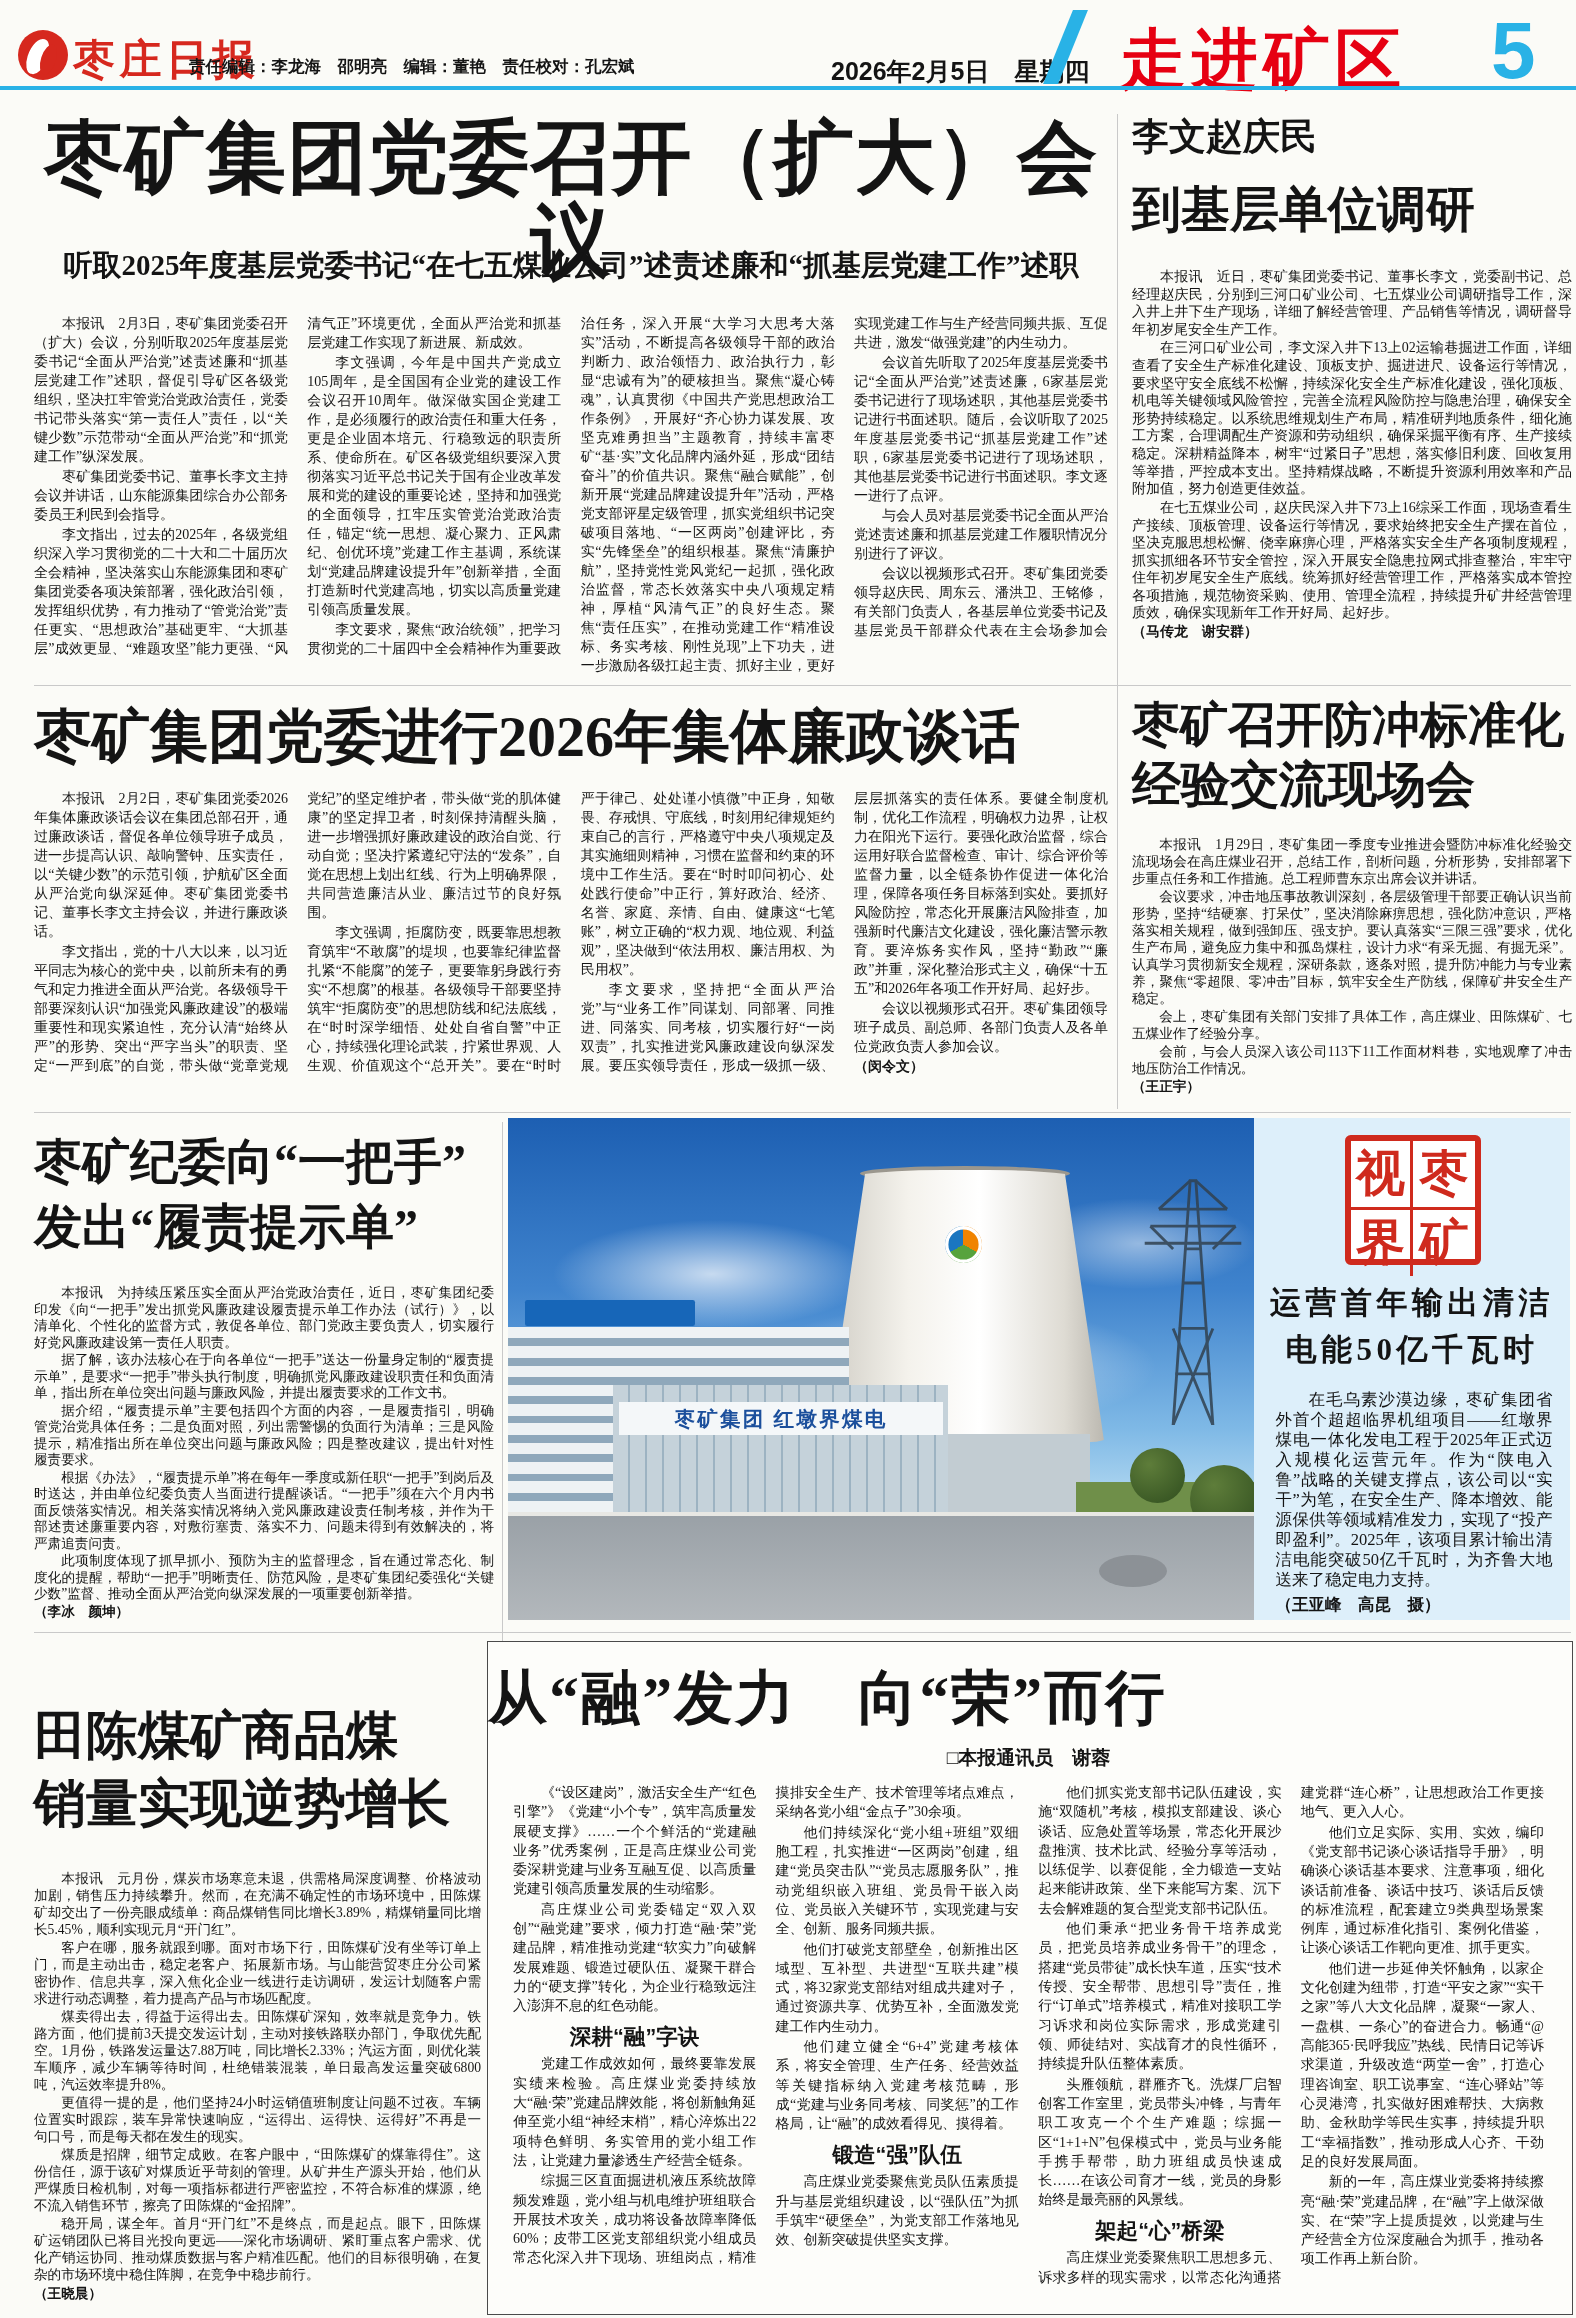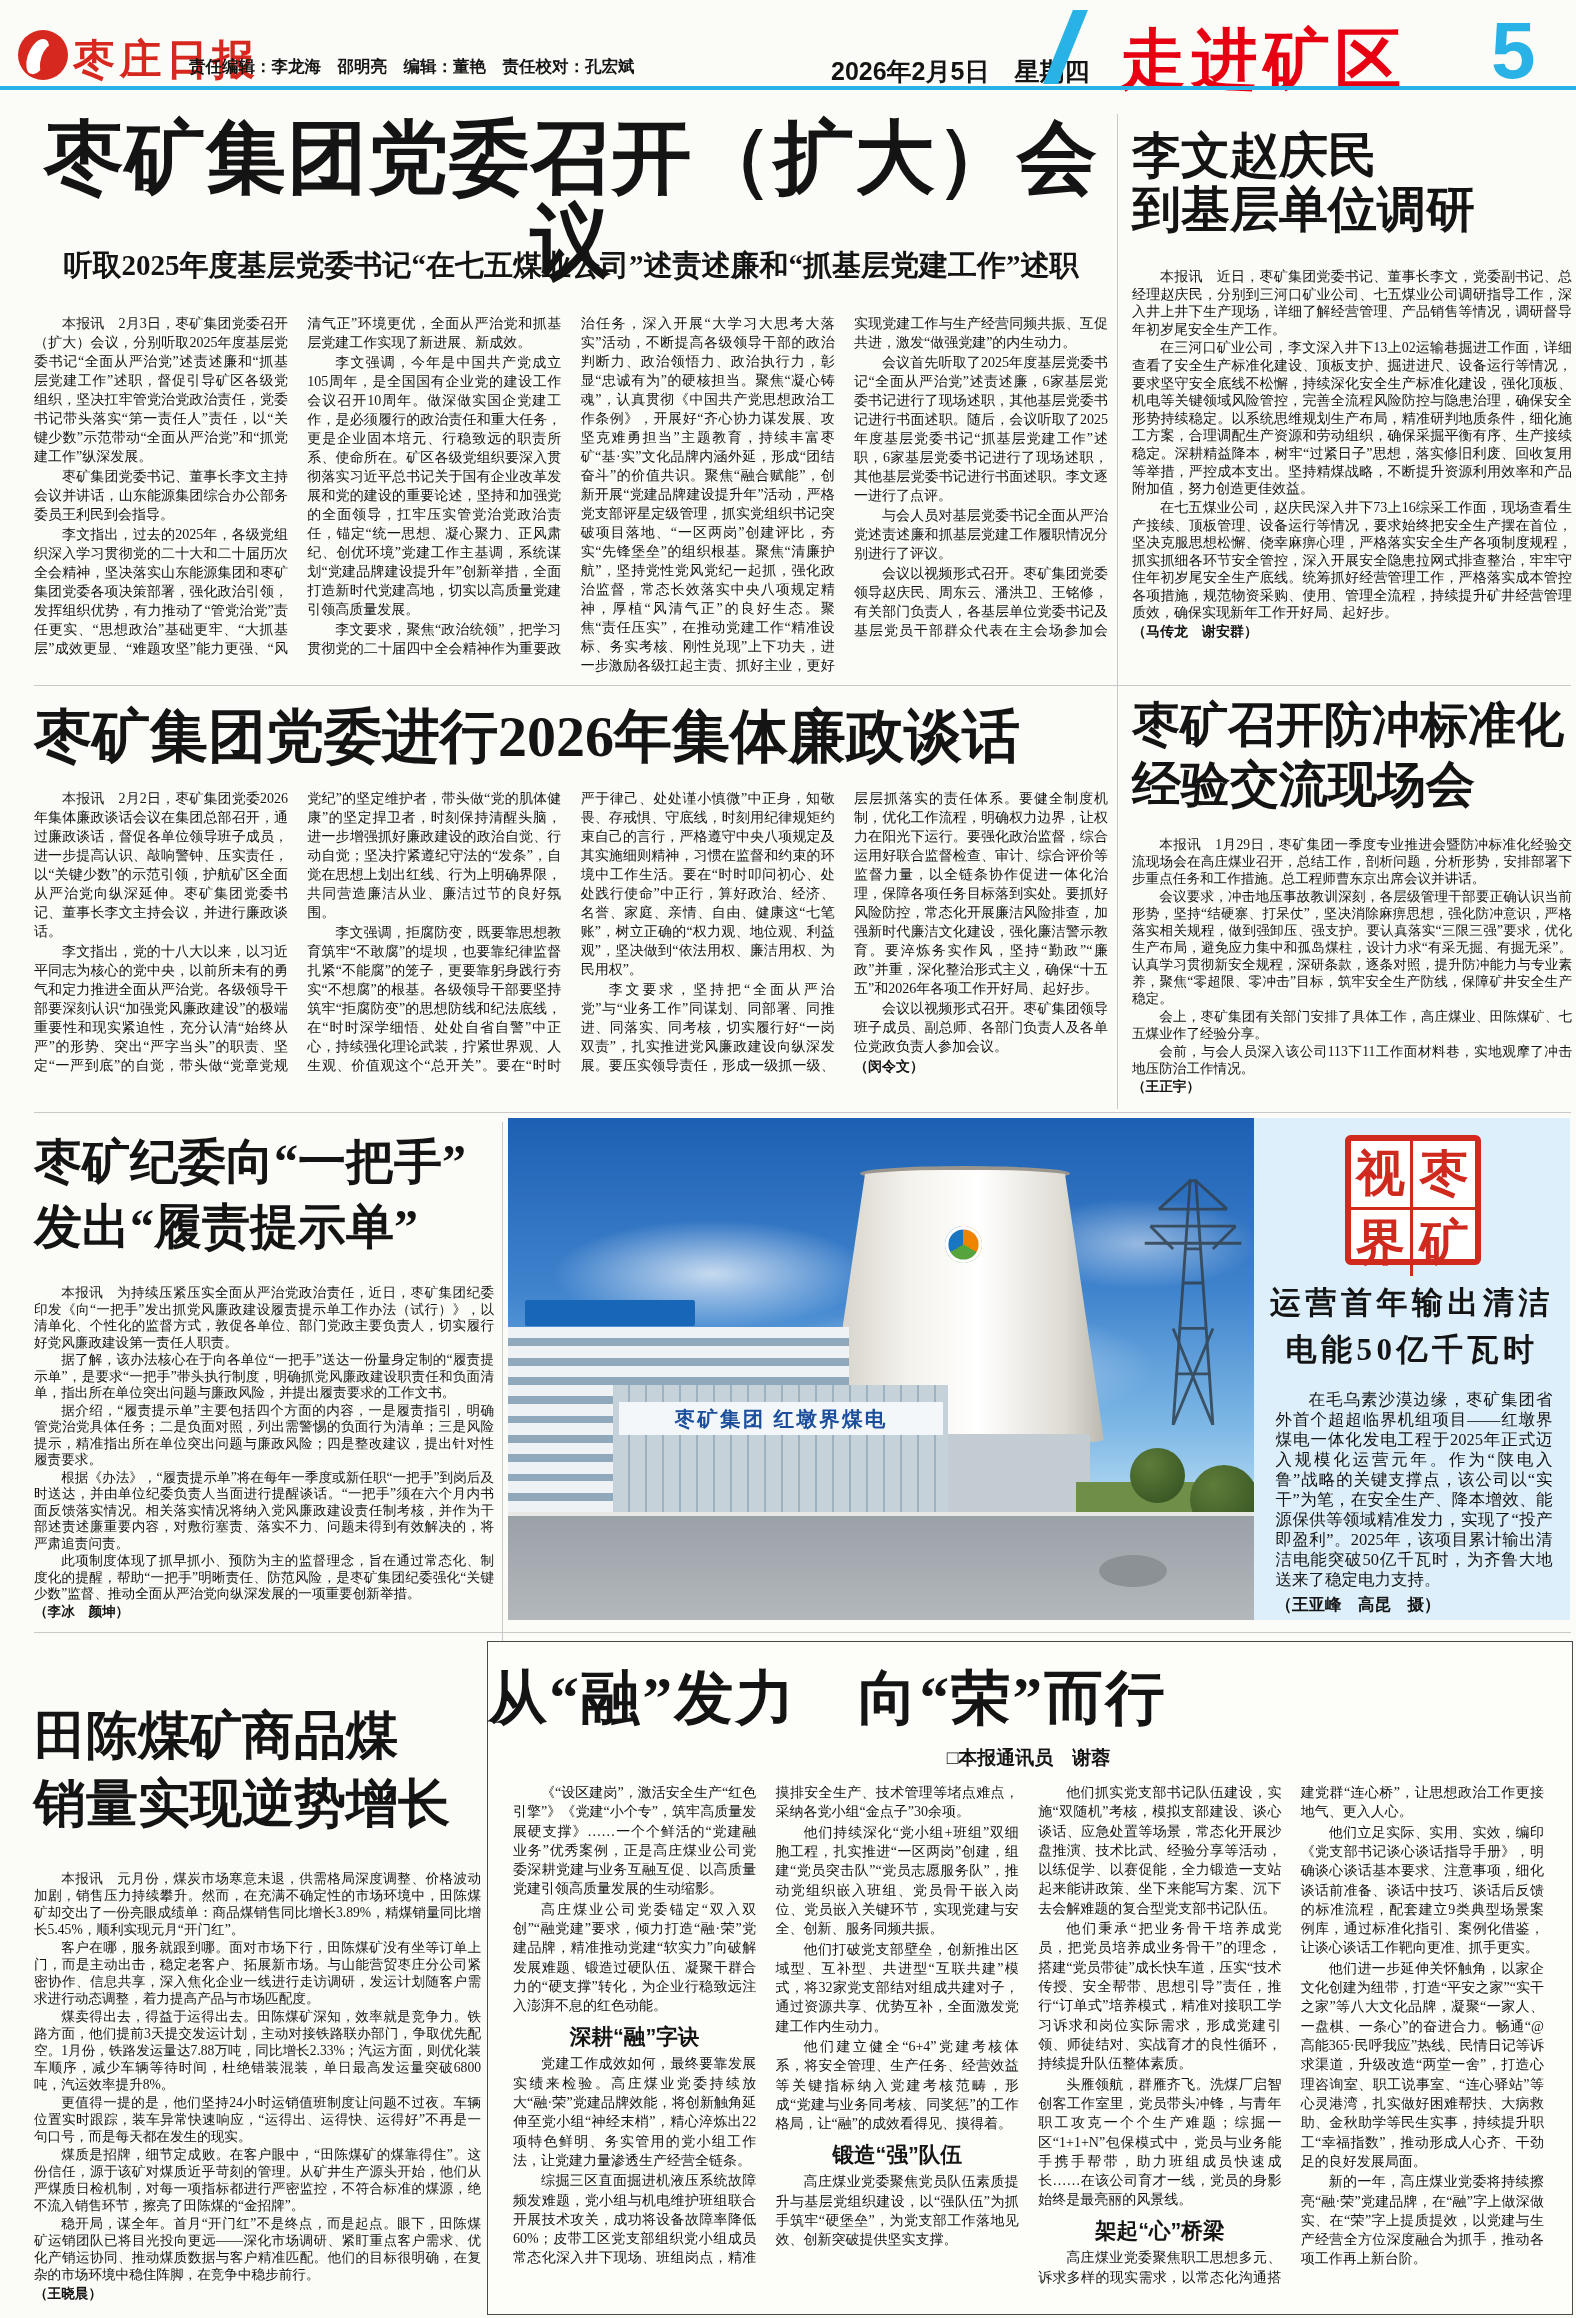--- a/index.html
+++ b/index.html
@@ -86,21 +86,21 @@
     <p>与会人员对基层党委书记全面从严治党述责述廉和抓基层党建工作履职情况分别进行了评议。</p>
     <p>会议以视频形式召开。枣矿集团党委领导赵庆民、周东云、潘洪卫、王铭修，有关部门负责人，各基层单位党委书记及基层党员干部群众代表在主会场参加会议。会议在各单位设分会场，基层有关人员在分会场通过视频参加会议。</p>
 
   </div>
 </div>
 
 <div class="rule-v" style="left:1117px;top:114px;height:995px"></div>
 <div class="rule-h" style="left:34px;top:685px;width:1537px"></div>
 
 <div>
-  <div class="abs serif-hl" style="left:1132px;top:129px;font-size:49px">李文赵庆民</div>
+  <div class="abs serif-hl" style="left:1132px;top:116px;font-size:37px">李文赵庆民</div>
   <div class="abs serif-hl" style="left:1132px;top:183px;font-size:49px">到基层单位调研</div>
   <div class="abs bod" style="left:1132px;top:268px;width:440px;height:392px;font-size:14px;line-height:17.6px;overflow:hidden">
     <p>本报讯　近日，枣矿集团党委书记、董事长李文，党委副书记、总经理赵庆民，分别到三河口矿业公司、七五煤业公司调研指导工作，深入井上井下生产现场，详细了解经营管理、产品销售等情况，调研督导年初岁尾安全生产工作。</p>
     <p>在三河口矿业公司，李文深入井下13上02运输巷掘进工作面，详细查看了安全生产标准化建设、顶板支护、掘进进尺、设备运行等情况，要求坚守安全底线不松懈，持续深化安全生产标准化建设，强化顶板、机电等关键领域风险管控，完善全流程风险防控与隐患治理，确保安全形势持续稳定。以系统思维规划生产布局，精准研判地质条件，细化施工方案，合理调配生产资源和劳动组织，确保采掘平衡有序、生产接续稳定。深耕精益降本，树牢“过紧日子”思想，落实修旧利废、回收复用等举措，严控成本支出。坚持精煤战略，不断提升资源利用效率和产品附加值，努力创造更佳效益。</p>
     <p>在七五煤业公司，赵庆民深入井下73上16综采工作面，现场查看生产接续、顶板管理、设备运行等情况，要求始终把安全生产摆在首位，坚决克服思想松懈、侥幸麻痹心理，严格落实安全生产各项制度规程，抓实抓细各环节安全管控，深入开展安全隐患拉网式排查整治，牢牢守住年初岁尾安全生产底线。统筹抓好经营管理工作，严格落实成本管控各项措施，规范物资采购、使用、管理全流程，持续提升矿井经营管理质效，确保实现新年工作开好局、起好步。</p>
     <p class="byl">（马传龙　谢安群）</p>
   </div>
 </div>
 
 <div>

